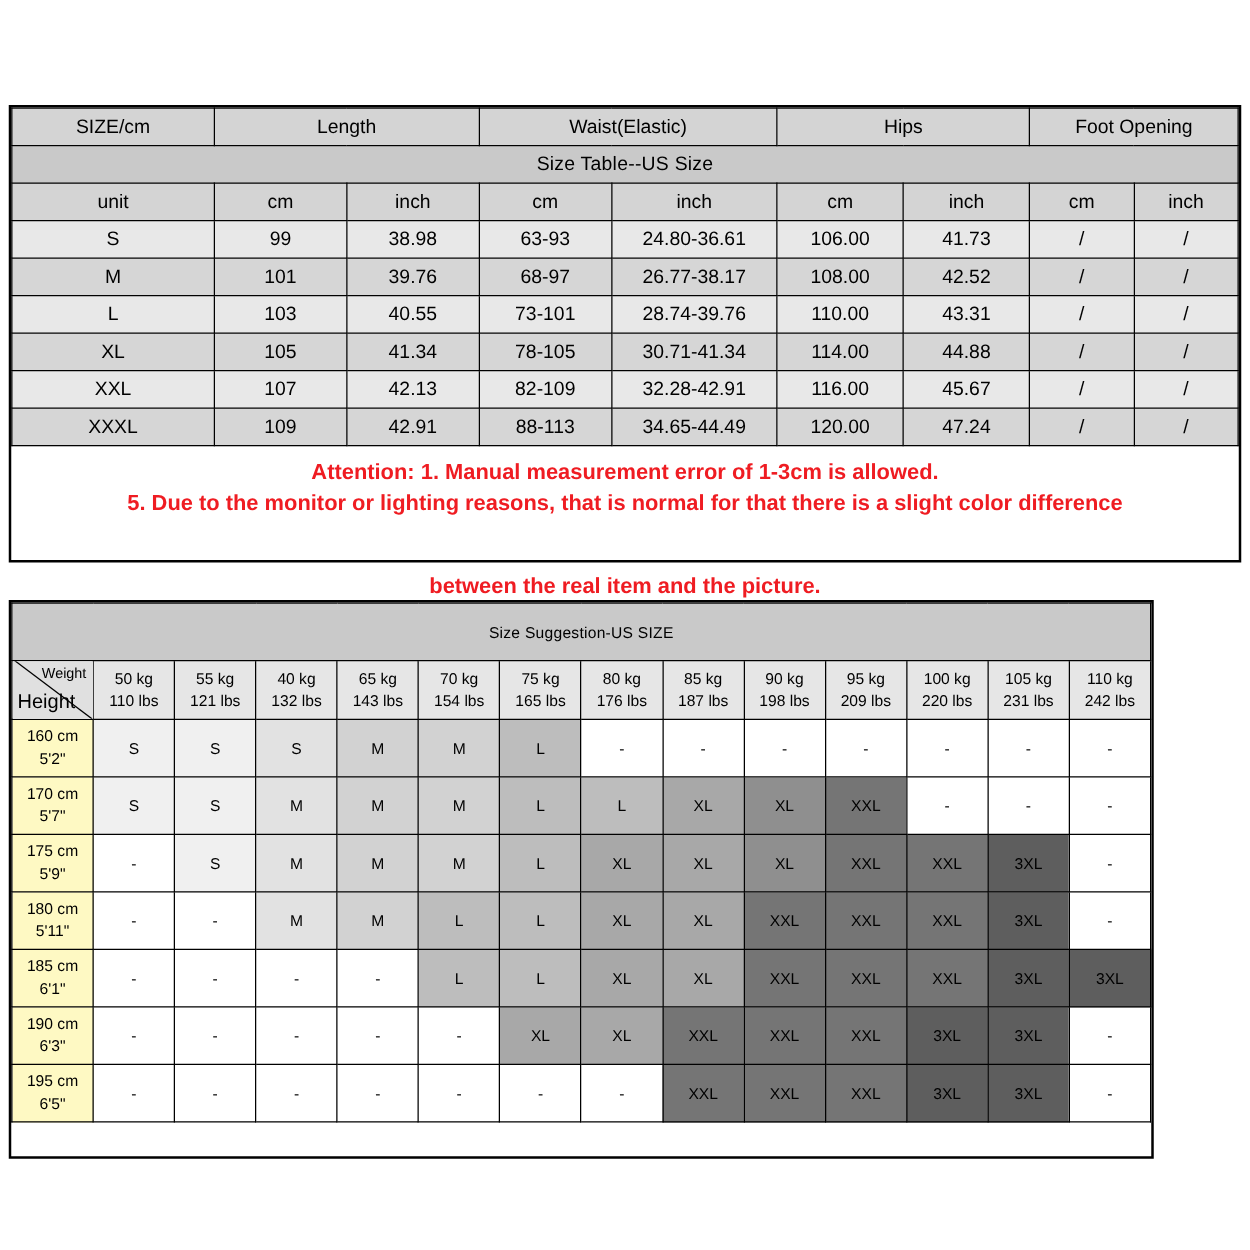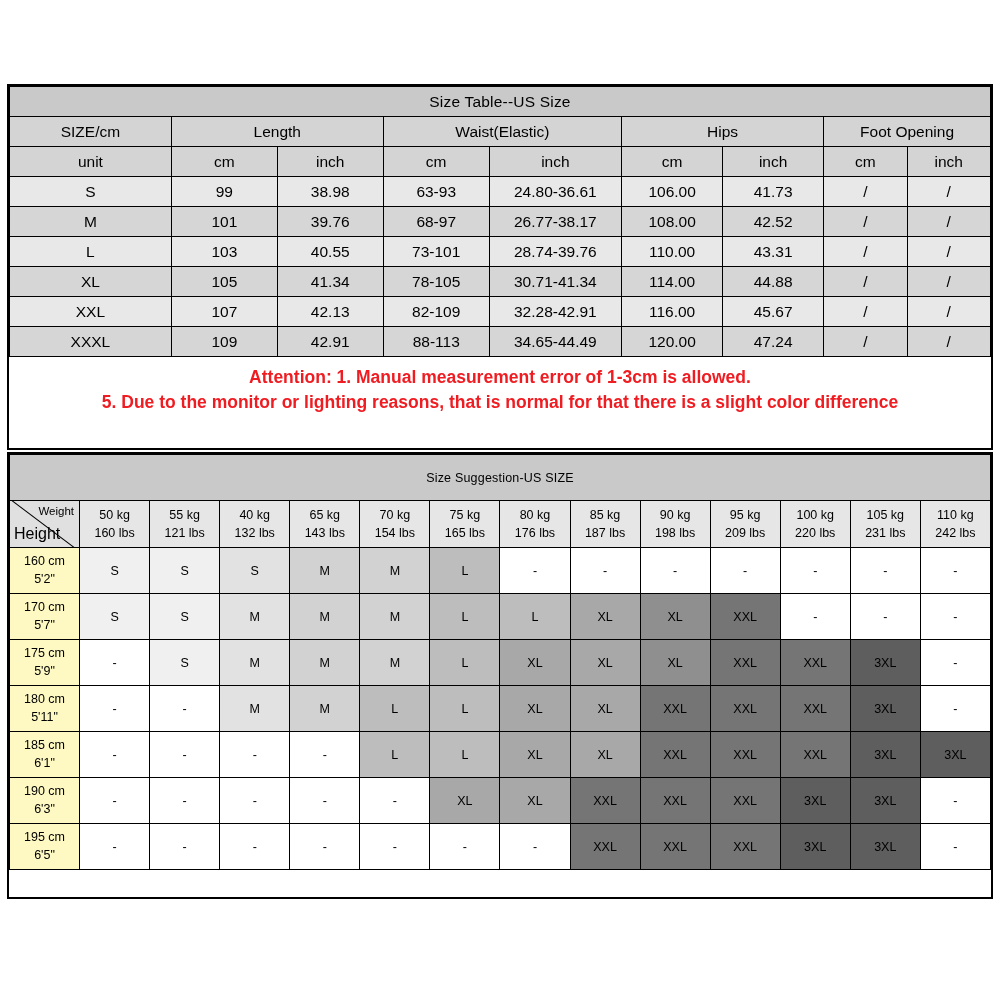--- a/index.html
+++ b/index.html
@@ -26,22 +26,22 @@
     background: #fff;
   }
   #size-table-panel {
     left: 7px;
     top: 84px;
     width: 986px;
     height: 366px;
   }
   #suggest-panel {
     left: 7px;
-    top: 452px;
-    width: 986px;
+    top: 480px;
+    width: 916px;
     height: 447px;
   }
 
   table.grid {
     border-collapse: collapse;
     width: 100%;
     table-layout: fixed;
   }
   table.grid td, table.grid th {
     border: 1px solid #000;
@@ -146,28 +146,28 @@
           <col style="width:10.8%">
         <col style="width:10.8%">
           <col style="width:13.5%">
         <col style="width:10.3%">
           <col style="width:10.3%">
         <col style="width:8.5%">
           <col style="width:8.5%">
       </colgroup>
       <tbody>
         <tr>
-          <td class="title-cell" colspan="9">Size Table--US Size</td>
-        </tr>
-        <tr>
           <td class="hdr">SIZE/cm</td>
           <td class="hdr" colspan="2">Length</td>
           <td class="hdr" colspan="2">Waist(Elastic)</td>
           <td class="hdr" colspan="2">Hips</td>
           <td class="hdr" colspan="2">Foot Opening</td>
+        </tr>
+        <tr>
+          <td class="title-cell" colspan="9">Size Table--US Size</td>
         </tr>
         <tr>
           <td class="hdr">unit</td>
           <td class="hdr">cm</td>
           <td class="hdr">inch</td>
           <td class="hdr">cm</td>
           <td class="hdr">inch</td>
           <td class="hdr">cm</td>
           <td class="hdr">inch</td>
           <td class="hdr">cm</td>
@@ -257,21 +257,21 @@
             <td class="title-cell" colspan="14">Size Suggestion-US SIZE</td>
           </tr>
           <tr>
             <td class="corner">
               <span class="diag"></span>
               <span class="wlab">Weight</span>
               <span class="hlab">Height</span>
             </td>
             <td class="whdr">
               <div>50 kg</div>
-              <div>160 lbs</div>
+              <div>110 lbs</div>
             </td>
             <td class="whdr">
               <div>55 kg</div>
               <div>121 lbs</div>
             </td>
             <td class="whdr">
               <div>40 kg</div>
               <div>132 lbs</div>
             </td>
             <td class="whdr">

